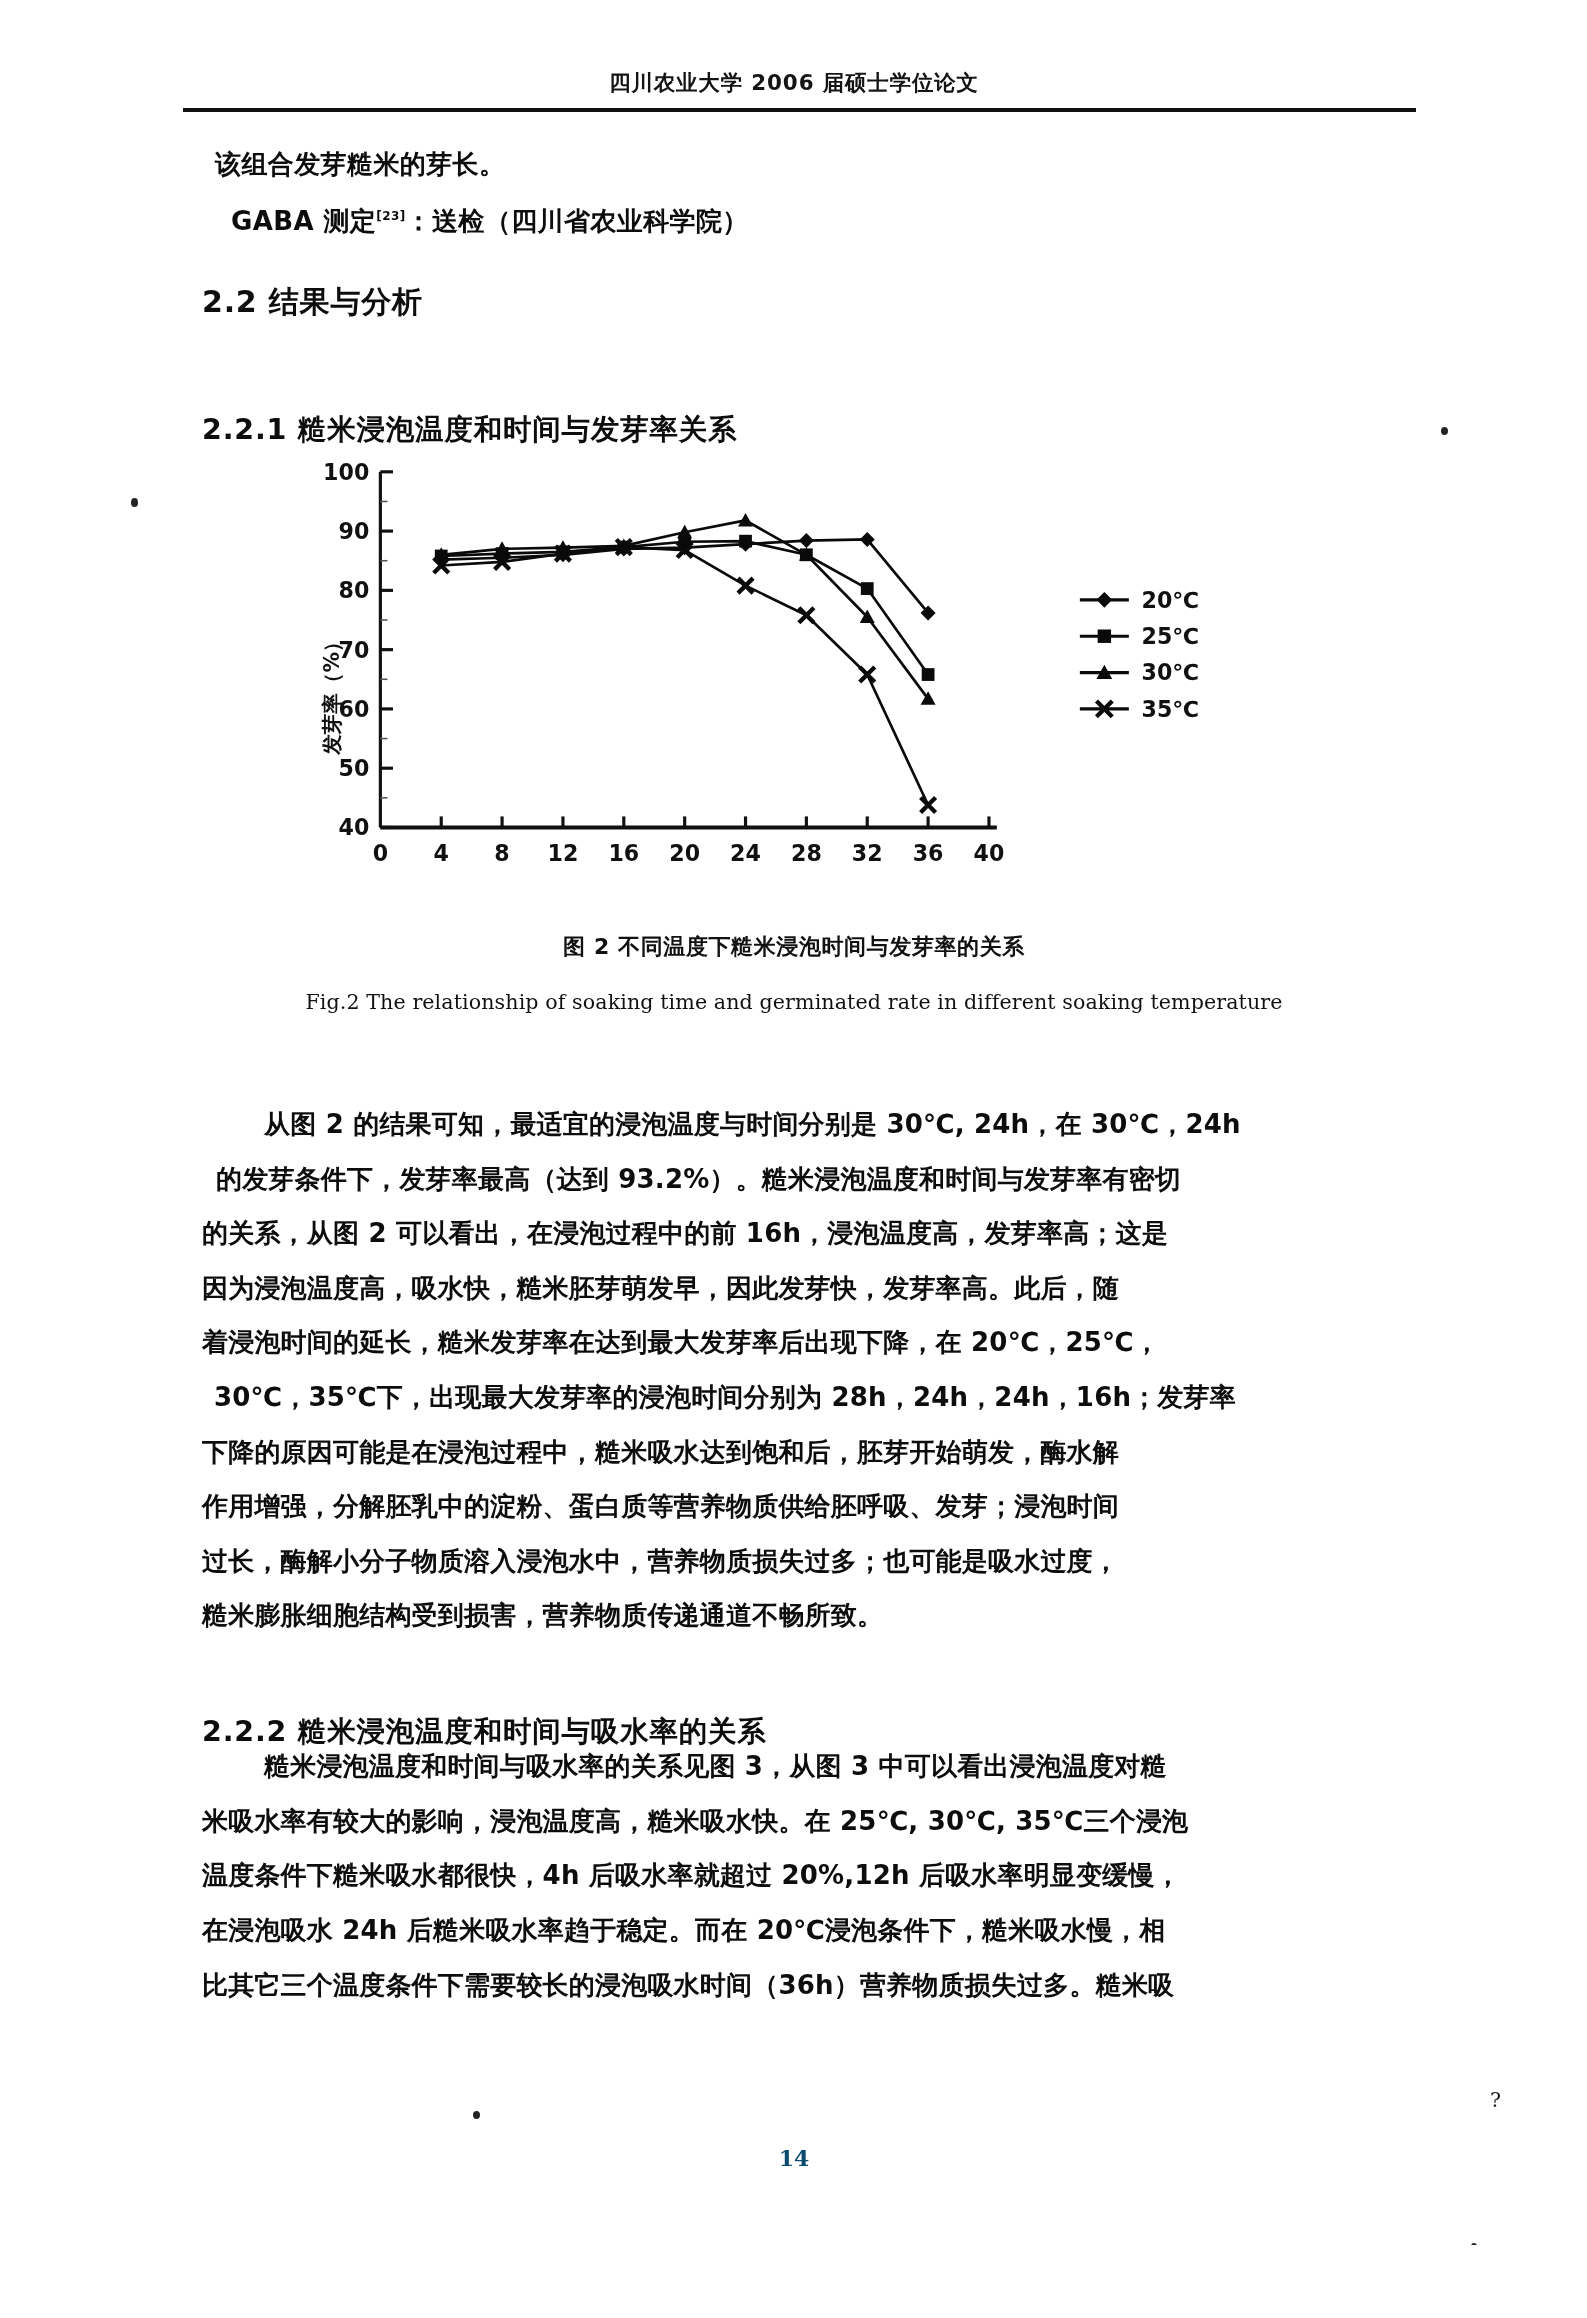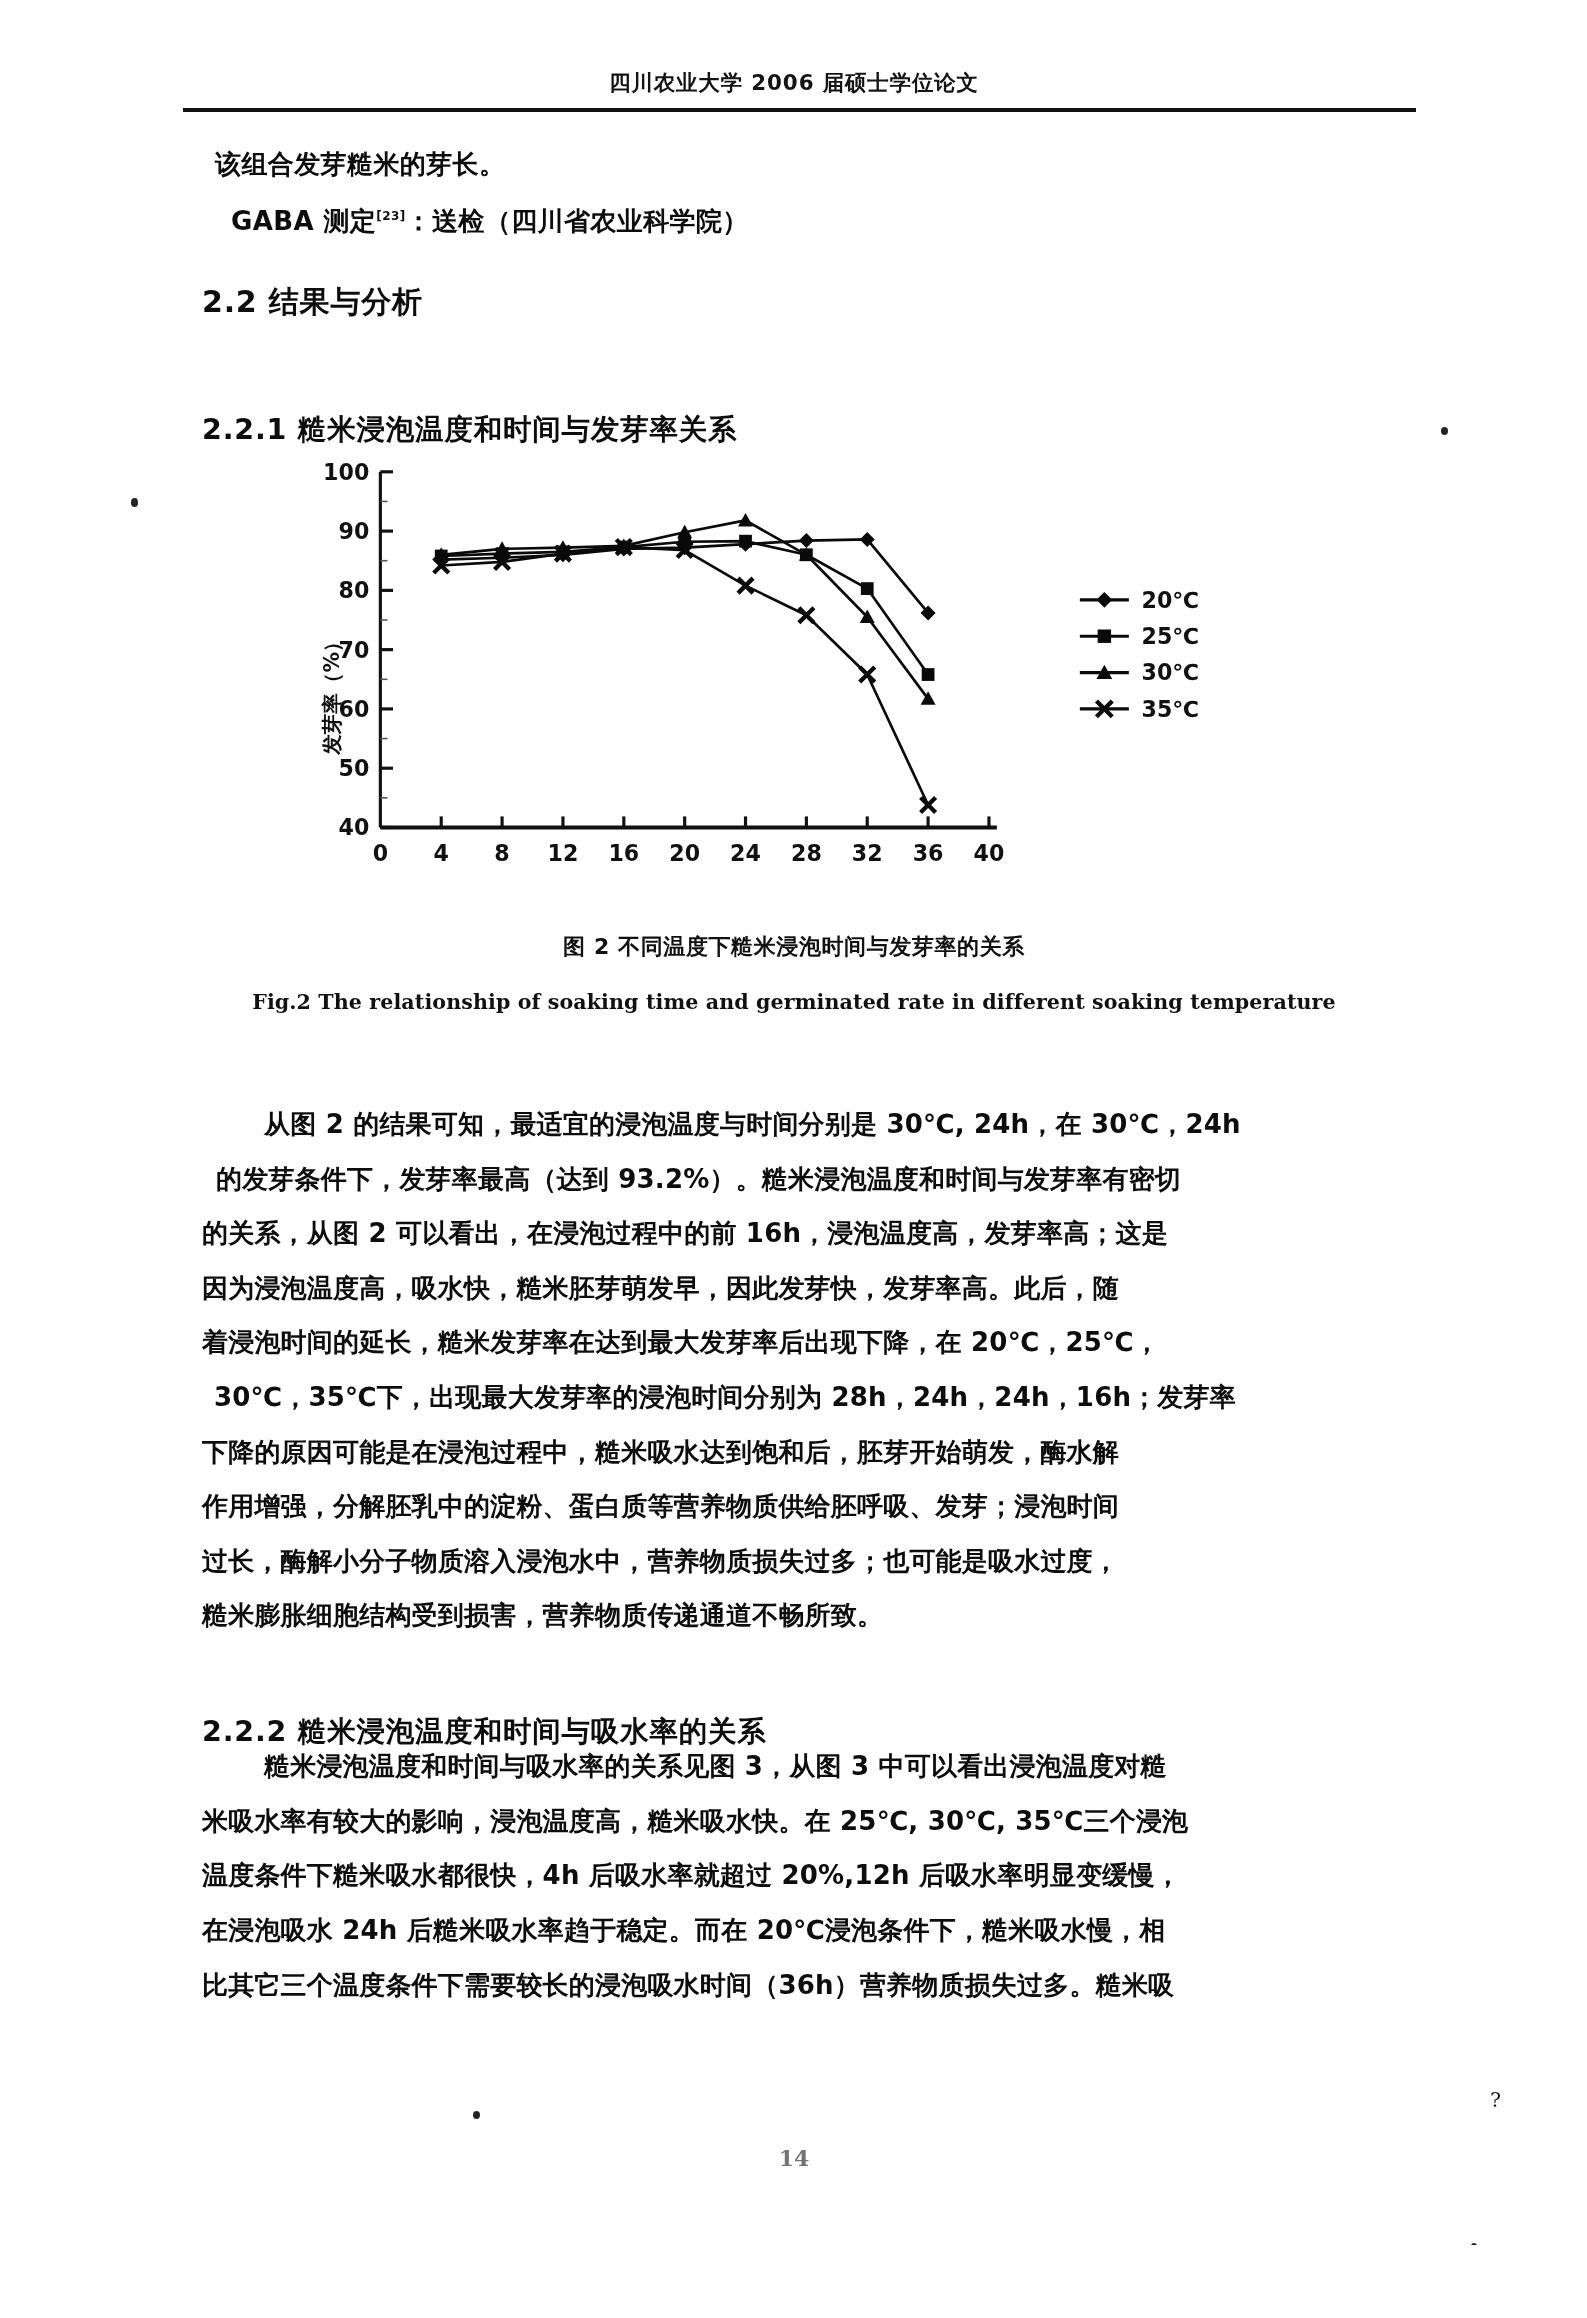--- a/index.html
+++ b/index.html
@@ -96,35 +96,35 @@
     color: #111;
     letter-spacing: 0.6px;
   }
   .fig-cap-en {
     position: absolute;
     left: 0; right: 0;
     top: 990px;
     text-align: center;
     font-family: "DejaVu Serif", "Liberation Serif", serif;
     font-size: 20.6px;
-    font-weight: 700;
+    font-weight: 400;
     color: #111;
     letter-spacing: 0.1px;
   }
 
   
   .page-number {
     position: absolute;
     left: 0; right: 0;
     top: 2145px;
     text-align: center;
     font-family: "DejaVu Serif", serif;
     font-size: 22px;
     font-weight: 700;
-    color: #737373;
+    color: #0c4a6e;
   }
 
   
   .speck {
     position: absolute;
     background: #232323;
     border-radius: 50%;
   }
   .speck-mark {
     position: absolute;

